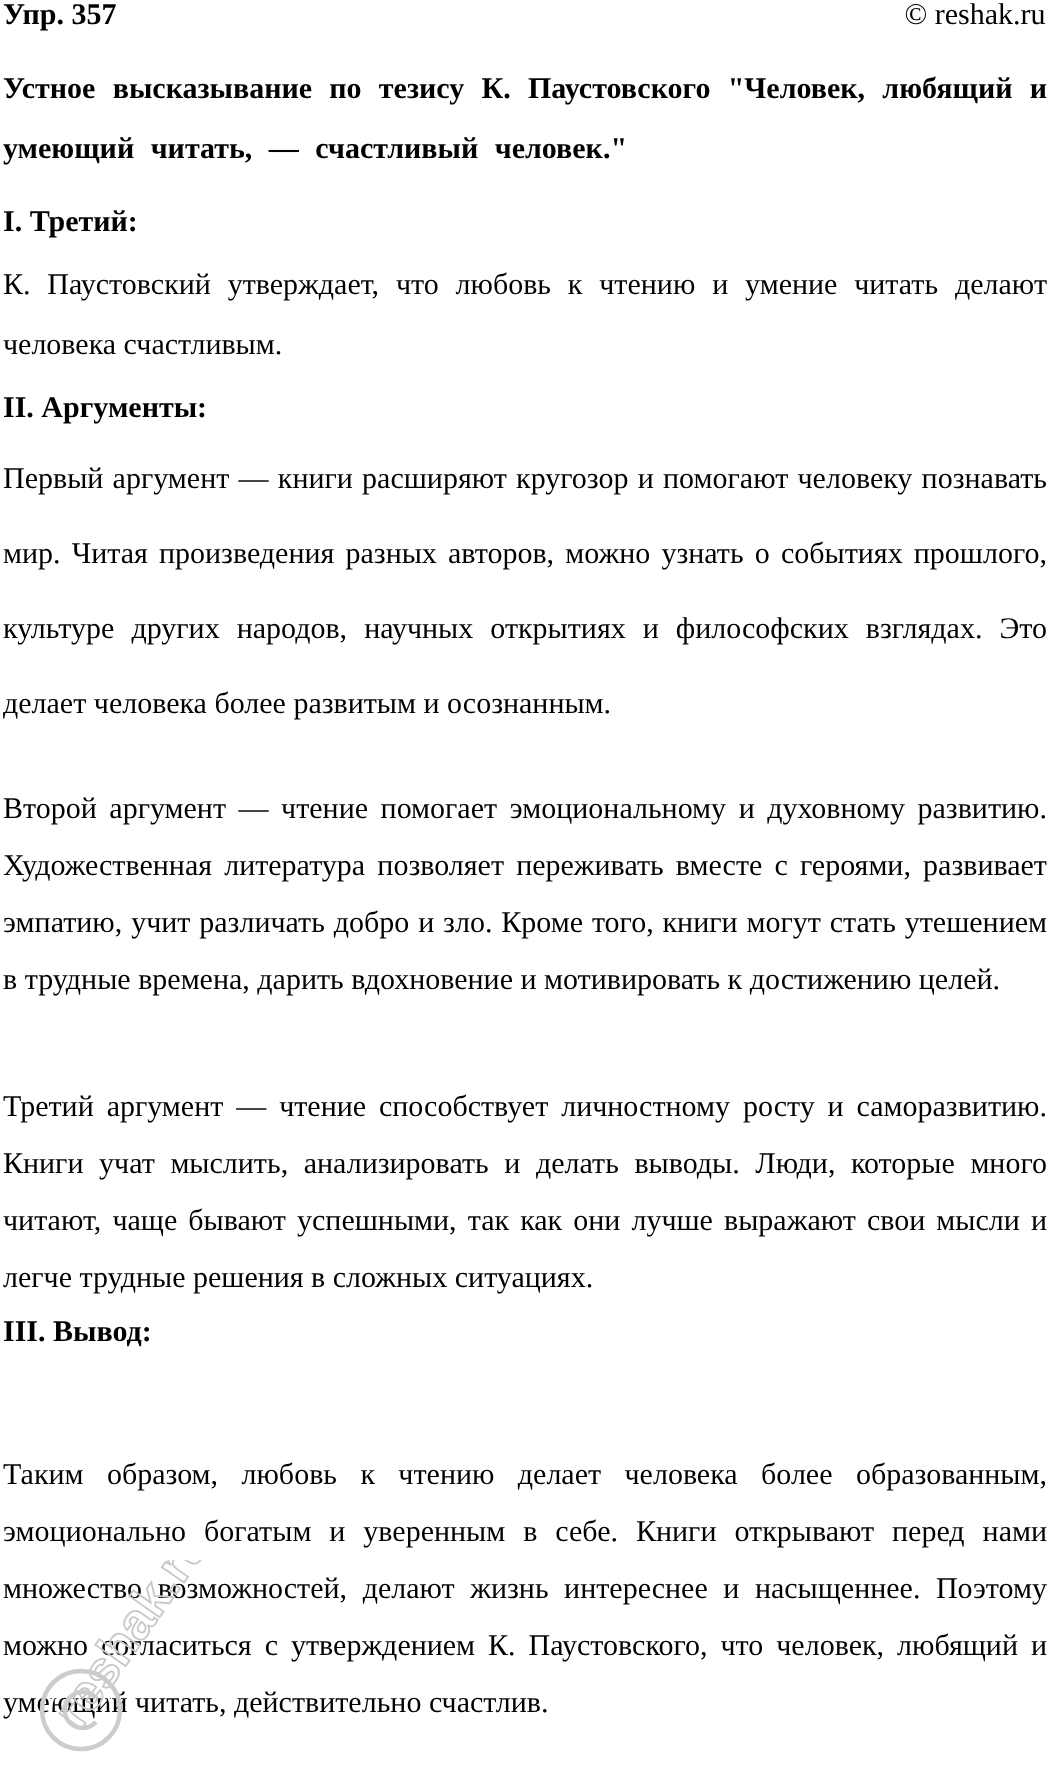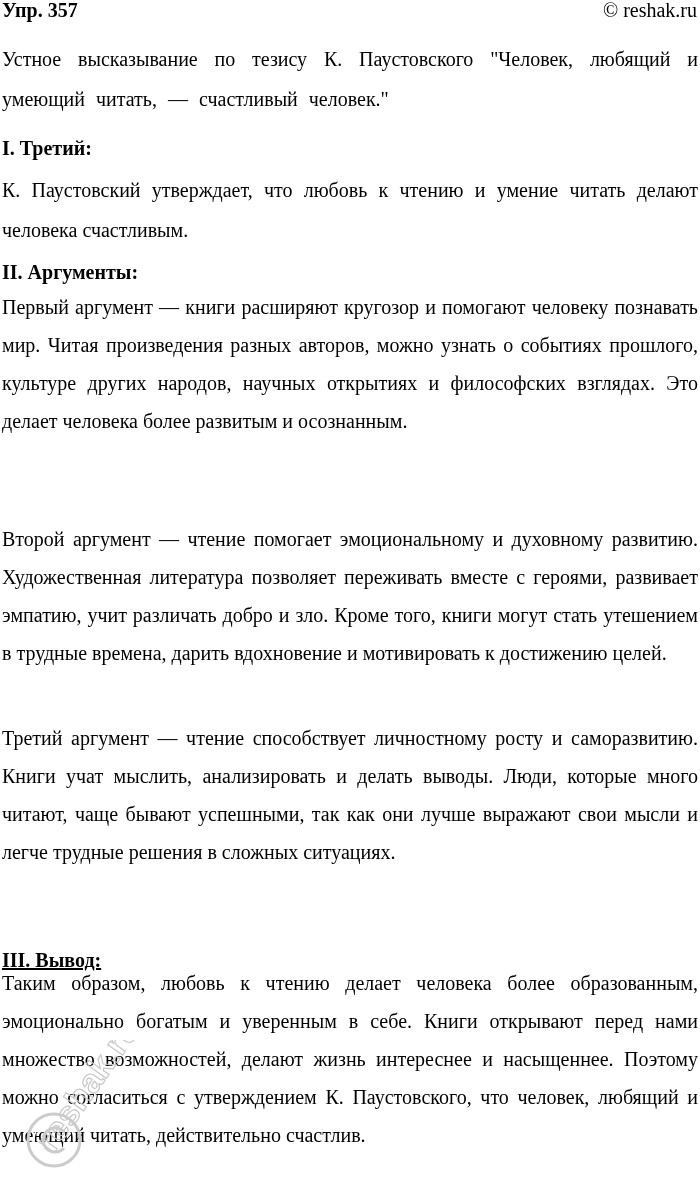--- a/index.html
+++ b/index.html
@@ -45,33 +45,33 @@
     .block {
       position: absolute;
       left: 2px;
       width: 696px;
       font-size: 20px;
       line-height: 40px;
       text-align: justify;
       text-align-last: left;
     }
     .title {
-      font-weight: normal;
+      font-weight: bold;
       top: 39px;
       word-spacing: 6px;
     }
     .section-heading {
       font-weight: bold;
       line-height: 24px;
     }
     .h1 { top: 136px; }
     .h2 { top: 260px; }
-    .h3 { top: 948px; text-decoration: underline; }
+    .h3 { top: 876px; }
     .p-thesis { top: 170px; }
-    .p-arg1 { top: 288px; line-height: 38px; }
+    .p-arg1 { top: 294px; line-height: 50px; }
     .p-arg2 { top: 507px; line-height: 38px; margin-top: 13px; }
     .p-arg3 { top: 719px; line-height: 38px; }
     .p-conclusion { top: 964px; line-height: 38px; }
     .watermark {
       position: absolute;
       left: 14px;
       top: 1040px;
       width: 160px;
       height: 140px;
       pointer-events: none;

